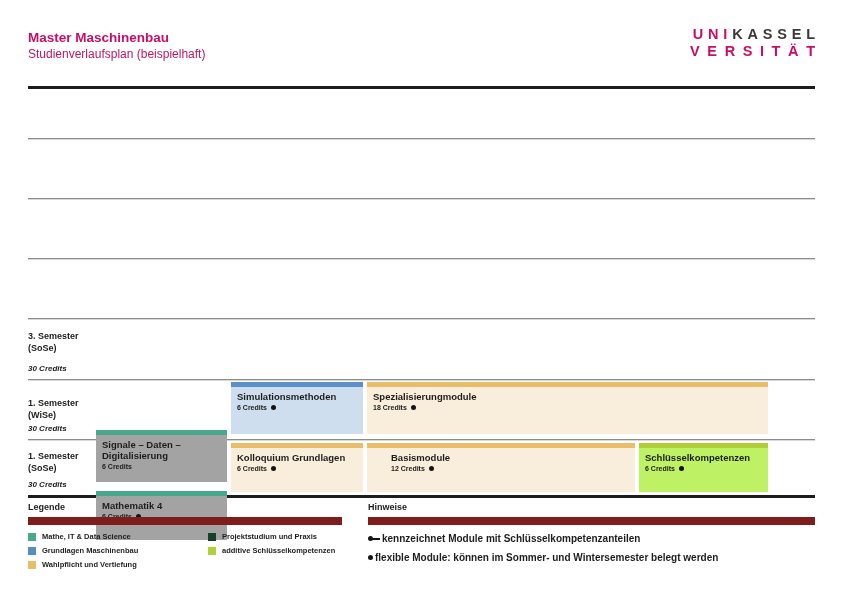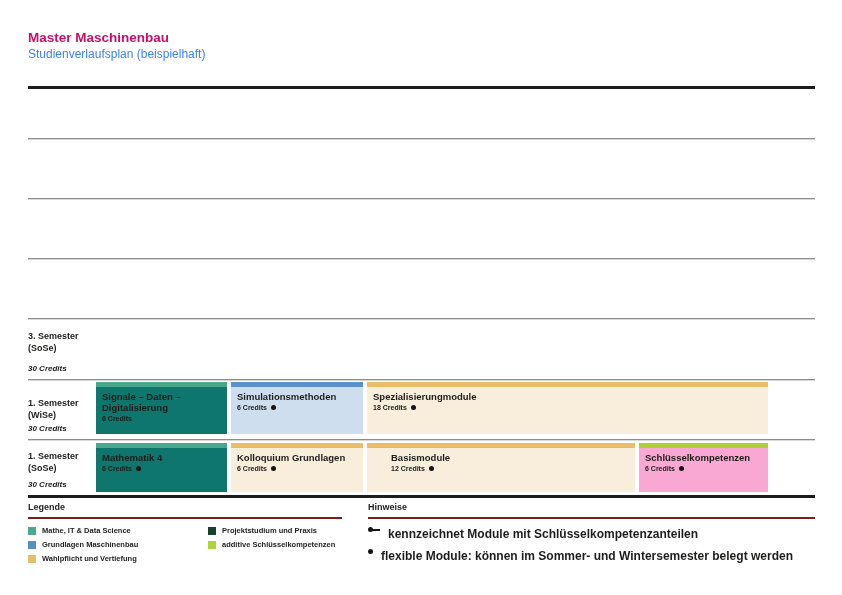--- a/index.html
+++ b/index.html
@@ -4,21 +4,21 @@
 <style>
   * { margin:0; padding:0; box-sizing:border-box; }
   html,body { background:#ffffff; }
   .page {
     position:relative; width:842px; height:595px; background:#ffffff;
     font-family:"Liberation Sans", sans-serif; color:#1d1d1b; overflow:hidden;
   }
 
   
   .page-title { position:absolute; left:28px; top:30px; font-size:13.5px; font-weight:bold; color:#c90e67; }
-  .page-subtitle { position:absolute; left:28px; top:47px; font-size:12px; color:#3b82f6; }
+  .page-subtitle { position:absolute; left:28px; top:47px; font-size:12px; color:#be185d; }
 
   .logo { position:absolute; top:26px; right:27px; text-align:right; font-weight:bold; font-size:14.5px; line-height:17px; }
   .logo-l1 { letter-spacing:4.8px; margin-right:-4.8px; }
   .logo-l1 .uni { color:#c90e67; }
   .logo-l1 .kassel { color:#3a3a39; }
   .logo-l2 { letter-spacing:7.6px; margin-right:-7.6px; color:#c90e67; }
 
   
   .hline { position:absolute; left:28px; width:787px; }
   .hline.black { height:3px; background:#1d1d1b; }
@@ -44,60 +44,64 @@
   
   .m-col1 { left:68px;  width:131px; }
   .m-col2 { left:203px; width:132px; }
   .m-col3s2 { left:339px; width:268px;padding-left:24px; }
   .m-col3s3 { left:339px; width:401px; }
   .m-col5 { left:611px; width:129px; }
   .m-full { left:68px;  width:672px; }
 
   
   .cat-projekt    { border-top-color:#1c442e; background:#b8beb8; }
-  .cat-mathe      { border-top-color:#49a88c; background:#0f766e; }
+  .cat-mathe      { border-top-color:#49a88c; background:#a3a3a3;margin-top:48px; }
   .cat-grundlagen { border-top-color:#5b90c8; background:#cedeee; }
   .cat-wahl       { border-top-color:#ecbd68; background:#f9eddb; }
-  .cat-schluessel { border-top-color:#b0cf37; background:#f9a8d4; }
+  .cat-schluessel { border-top-color:#b0cf37; background:#bef264; }
 
   .module-title { font-size:9.5px; font-weight:bold; line-height:11px; }
   .module-credits { margin-top:2px; font-size:7px; font-weight:bold; display:flex; align-items:center; gap:4px; }
 
   
   .key-icon { display:inline-block; width:12px; height:5px; position:relative; flex:none; }
   .key-icon::before { content:""; position:absolute; left:0; top:0; width:5px; height:5px; border-radius:50%; background:#141414; }
   .key-icon::after  { content:""; position:absolute; left:4px; top:1.5px; width:8px; height:2px; background:#141414; }
   .flex-icon { display:inline-block; width:5px; height:5px; border-radius:50%; background:#141414; flex:none; }
 
   
   .legend  { position:absolute; left:28px;  top:502px; width:314px; }
   .hinweise{ position:absolute; left:368px; top:502px; width:447px; }
-  .section-title { font-size:9px; font-weight:bold; padding-bottom:5px; border-bottom:2px solid #7f1d1d; }
+  .section-title { font-size:9px; font-weight:bold; padding-bottom:5px; border-bottom:8px solid #7f1d1d; }
 
   .legend-items { display:flex; margin-top:7px; }
   .legend-col { display:flex; flex-direction:column; gap:5px; }
   .legend-col.first { width:180px; }
   .legend-item { display:flex; align-items:center; gap:6px; font-size:7.5px; font-weight:bold; }
   .swatch { width:8px; height:8px; flex:none; }
   .sw-mathe      { background:#4aa98c; }
   .sw-grundlagen { background:#568fc4; }
   .sw-wahl       { background:#e9bc68; }
   .sw-projekt    { background:#16402a; }
   .sw-schluessel { background:#b2d138; }
 
-  .hint-item { display:flex; align-items:flex-start; gap:8px; font-size:12px; font-weight:bold; margin-top:8px; }
+  .hint-item { display:flex; align-items:center; gap:2px; font-size:10px; font-weight:bold; margin-top:8px; }
 </style>
 </head>
 <body>
 
 <div class="page">
 
   <div class="page-title">Master Maschinenbau</div>
   <div class="page-subtitle">Studienverlaufsplan (beispielhaft)</div>
 
+  <div class="logo">
+    <div class="logo-l1"><span class="uni">UNI</span><span class="kassel">KASSEL</span></div>
+    <div class="logo-l2">VERSITÄT</div>
+  </div>
 
   <div class="hline black" style="top:86px;"></div>
   <div class="hline gray" style="top:138px;"></div>
   <div class="hline gray" style="top:198px;"></div>
   <div class="hline gray" style="top:258px;"></div>
   <div class="hline gray" style="top:318px;"></div>
   <div class="hline gray" style="top:379px;"></div>
   <div class="hline gray" style="top:439px;"></div>
   <div class="hline black" style="top:495px;"></div>
 

